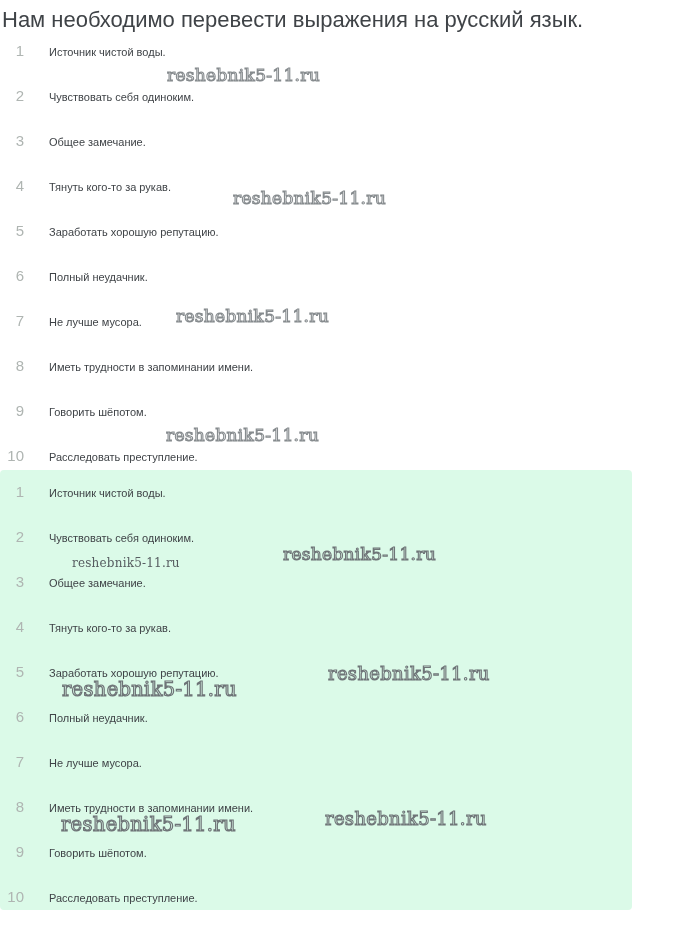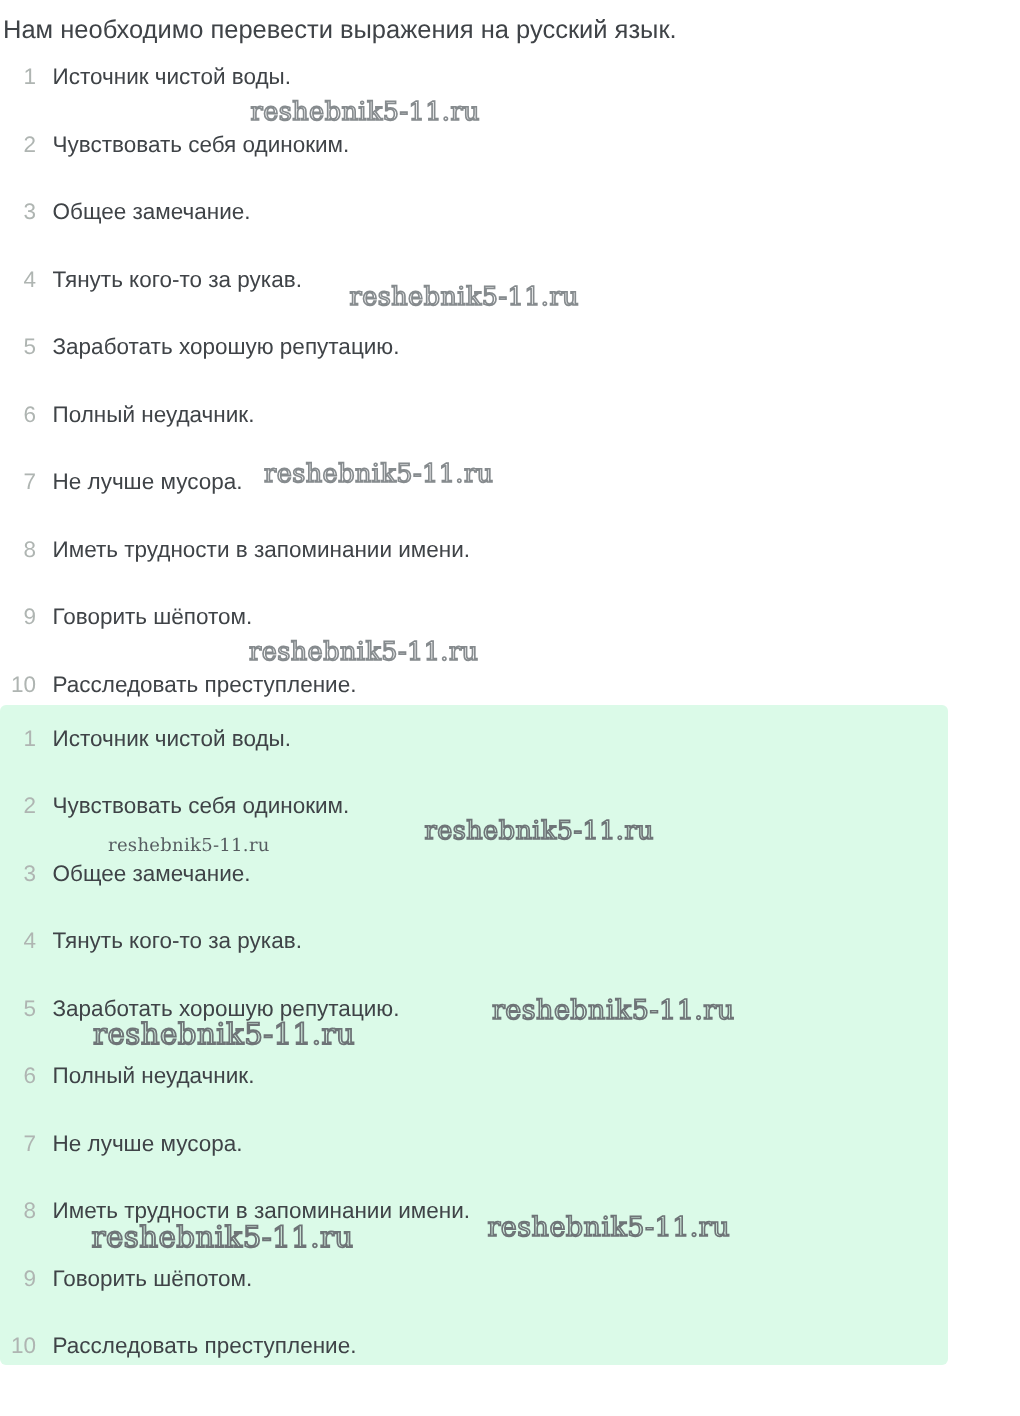--- a/index.html
+++ b/index.html
@@ -4,37 +4,37 @@
 <style>
   html,body{margin:0;padding:0;}
   body{
     width:680px;height:944px;overflow:hidden;background:#ffffff;
     font-family:"Liberation Sans",sans-serif;
     -webkit-font-smoothing:antialiased;
   }
   .page{position:relative;width:680px;height:944px;background:#ffffff;}
   .header{
     position:absolute;left:2px;top:9px;
-    font-size:17px;line-height:22px;color:var(--text,#3f4347);
+    font-size:22px;line-height:22px;color:var(--text,#3f4347);
     white-space:nowrap;
   }
   .highlight{
     position:absolute;left:0;top:470px;width:632px;height:440px;
     background:var(--hl,#dbfae8);border-radius:4px;
   }
   .row{
     position:absolute;left:0;display:flex;align-items:baseline;
     white-space:nowrap;
   }
   .num{
     display:inline-block;width:24px;text-align:right;
     font-size:15px;color:var(--num,#afb5b2);flex:none;
   }
   .txt{
-    margin-left:11px;font-size:15px;line-height:20px;
+    margin-left:25px;font-size:11px;line-height:20px;
     color:var(--text,#3f4347);
   }
   .wm{
     position:absolute;pointer-events:none;white-space:nowrap;
     font-family:"DejaVu Serif",serif;font-weight:400;
     color:rgba(255,255,255,0.10);
     -webkit-text-stroke:1.1px var(--wm,#868b8e);
     letter-spacing:0.3px;
   }
   .wm-17{font-size:17px;}

